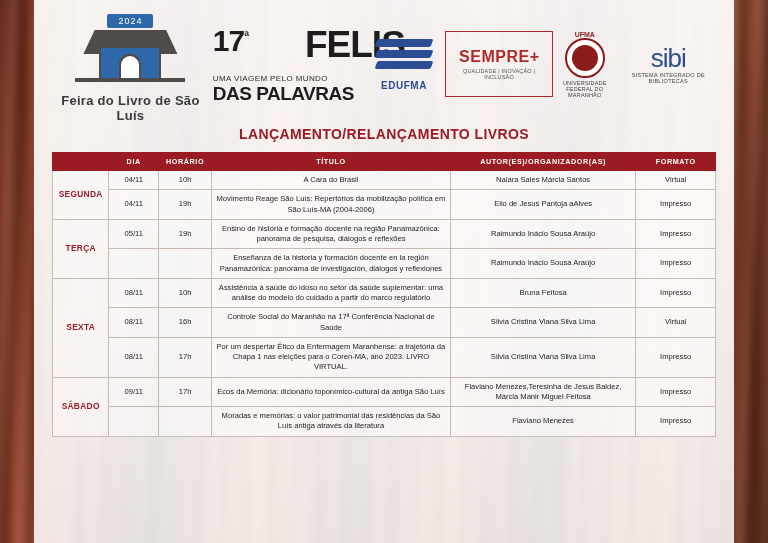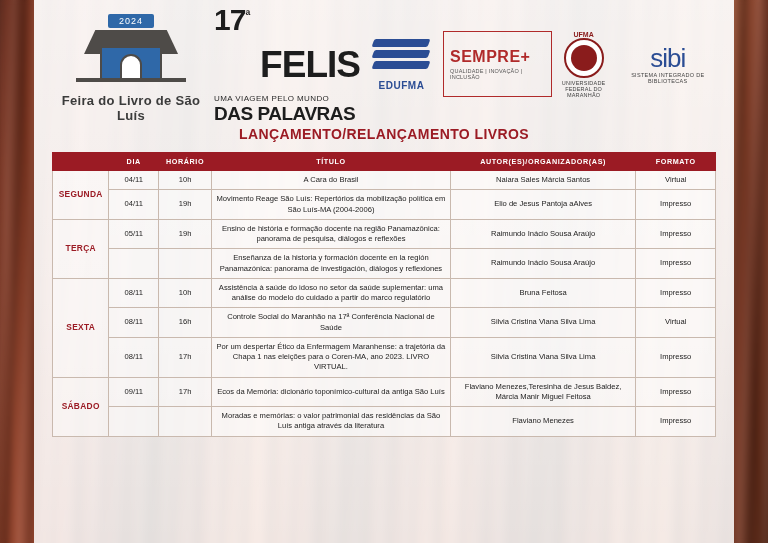--- a/index.html
+++ b/index.html
@@ -78,40 +78,40 @@
     position:absolute; left:52px; top:0px; width:46px; height:14px;
     background:#2f68a8; color:#fff; font-size:9px; line-height:14px;
     letter-spacing:1px; text-align:center; border-radius:2px;
   }
   .house-base{
     position:absolute; left:20px; top:64px; width:110px; height:4px; background:#4e4b48;
   }
   .feira-name { font-size:13px; font-weight:bold; letter-spacing:.3px; margin-top:2px; color:#3b3b3b;}
 
   .logo-felis { width:150px; color:#1d1d1d; line-height:1; }
-  .felis-top { display:flex; align-items:flex-start; gap:11px;flex-direction:column;}
+  .felis-top { display:flex; align-items:flex-start; gap:11px;}
   .felis-num { font-size:30px; font-weight:bold; letter-spacing:-1px;}
   .felis-num sup{font-size:13px;}
   .felis-word { font-size:37px; font-weight:bold; letter-spacing:-1px;margin-left:46px;}
   .felis-sub1{ font-size:8px; letter-spacing:.4px; margin-top:12px; color:#2a2a2a;}
   .felis-sub2{ font-size:19px; font-weight:bold; letter-spacing:-.5px; color:#1d1d1d; margin-top:1px;}
 
   .logo-edufma{ width:90px; text-align:center;}
   .edufma-mark{ width:56px; height:40px; margin:0 auto; position:relative;}
   .edufma-mark span{
     position:absolute; left:0; width:56px; height:8px; background:#2b4d94;
     transform: skewX(-20deg); border-radius:2px;
   }
   .edufma-mark span:nth-child(1){top:2px;}
   .edufma-mark span:nth-child(2){top:13px;}
   .edufma-mark span:nth-child(3){top:24px;}
   .edufma-text{font-size:10px;font-weight:bold;color:#2b4d94;letter-spacing:.5px;margin-top:3px;}
 
   .logo-right{ display:flex; align-items:center; gap:10px;}
-  .sempre-box{ border:1px solid #b02a2a; padding:16px 6px; text-align:left;}
+  .sempre-box{ border:1px solid #b02a2a; padding:16px 6px; text-align:center;}
   .sempre-word{ font-size:16px; font-weight:bold; color:#b02a2a; letter-spacing:.5px;}
   .sempre-plus{ color:#b02a2a; font-size:16px; font-weight:bold;}
   .sempre-sub{ font-size:5.5px; color:#555; letter-spacing:.2px; margin-top:2px;}
 
   .ufma-seal{ width:48px; text-align:center;}
   .ufma-circle{
     width:40px;height:40px;border-radius:50%;border:2px solid #8a1c1c;margin:0 auto;
     display:flex;align-items:center;justify-content:center;background:#fff;
   }
   .ufma-inner{width:26px;height:26px;border-radius:50%;background:#8a1c1c;}

